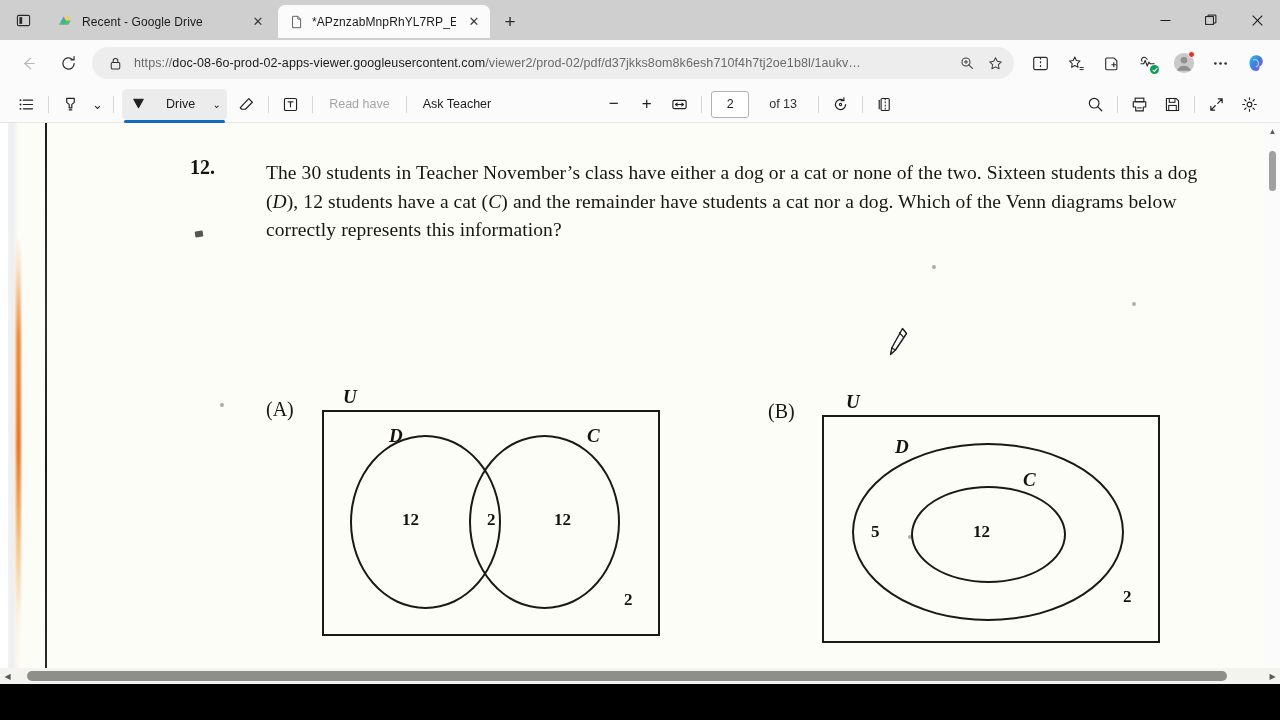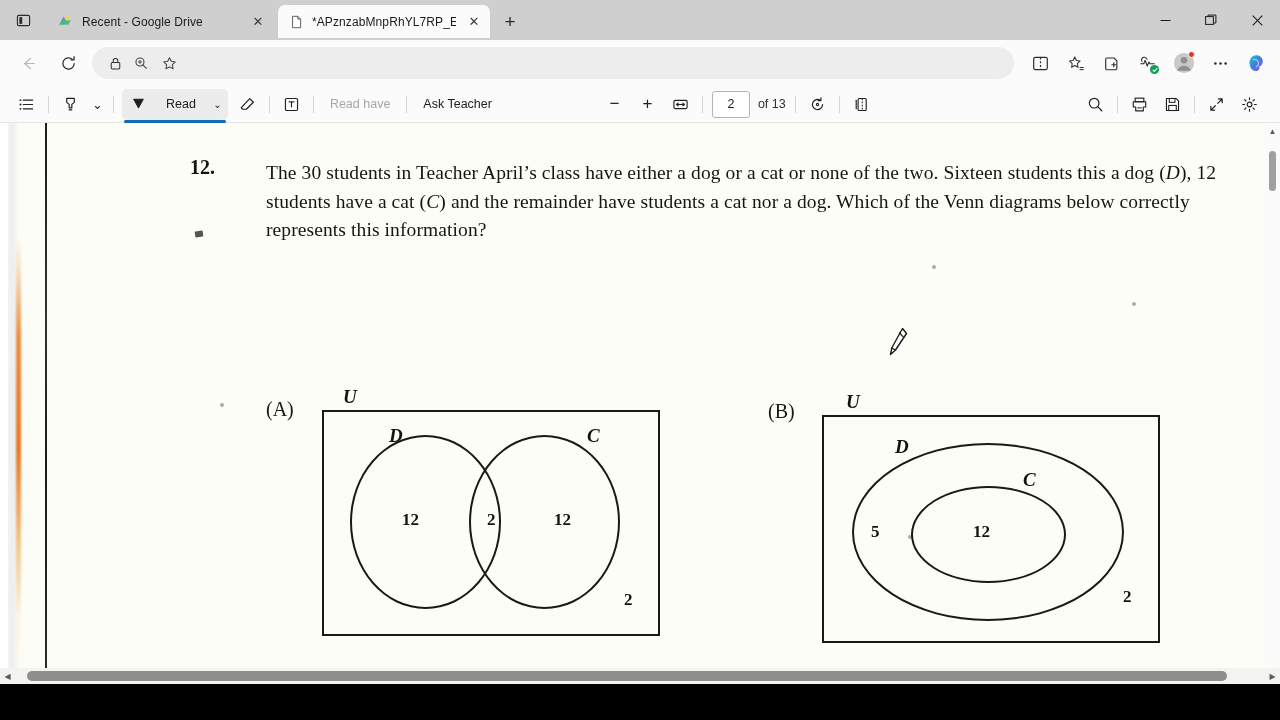--- a/index.html
+++ b/index.html
@@ -106,21 +106,21 @@
   .drawgrp::after {
     content: ""; position: absolute; left: 2px; right: 2px; bottom: -3px;
     height: 2.5px; background: #0f6cbd; border-radius: 2px;
   }
   .vsep { width: 1px; height: 17px; background: #d5d5d5; margin: 0 5px; flex: none; }
   .pagebox {
     width: 38px; height: 27px; border: 1px solid #b3b3b3; border-radius: 3px;
     background: #fff; display: flex; align-items: center; justify-content: center;
     font-size: 12.5px; color: #1a1a1a; margin: 0 4px; flex: none;
   }
-  .ofpages { font-size: 12.5px; color: #303030; margin: 0 4px; flex: none; }
+  .ofpages { font-size: 12.5px; color: #303030; margin: 0 16px; flex: none; }
   .spacer { flex: 1; }
 
   
   .docarea {
     position: absolute; left: 0; top: 123px; width: 1280px; height: 561px;
     background: #ffffff; overflow: hidden;
   }
   .page-shadow {
     position: absolute; left: 8px; top: 0; width: 1258px; height: 561px;
     background: #fdfdf8;
@@ -293,20 +293,21 @@
           <path d="M14.9 1.7v3.4h-3.4" fill="none" stroke="#2b2b2b" stroke-width="1.3" stroke-linecap="round" stroke-linejoin="round"></path>
         </svg>
     </div>
     <div class="omnibox">
       <span class="navbtn" style="width:26px;height:26px;margin:0;">
         <svg width="13" height="13" viewBox="0 0 14 14">
             <rect x="2.4" y="5.8" width="9.2" height="7" rx="1.1" fill="none" stroke="#303030" stroke-width="1.1"></rect>
             <path d="M4.5 5.8V4.1a2.5 2.5 0 0 1 5 0v1.7" fill="none" stroke="#303030" stroke-width="1.1"></path>
           </svg>
       </span>
+      <span class="url"><span>https://</span><b>doc-08-6o-prod-02-apps-viewer.googleusercontent.com</b><span>/viewer2/prod-02/pdf/d37jkks8om8k6esh710f4h7tj2oe1b8l/1aukv…</span></span>
       <span class="navbtn" style="width:26px;height:26px;margin:0;">
         <svg width="14" height="14" viewBox="0 0 15 15">
             <circle cx="6.4" cy="6.4" r="4.3" fill="none" stroke="#404040" stroke-width="1.15"></circle>
             <line x1="9.5" y1="9.5" x2="13.3" y2="13.3" stroke="#404040" stroke-width="1.15" stroke-linecap="round"></line>
             <line x1="4.3" y1="6.4" x2="8.5" y2="6.4" stroke="#404040" stroke-width="1.05"></line>
             <line x1="6.4" y1="4.3" x2="6.4" y2="8.5" stroke="#404040" stroke-width="1.05"></line>
           </svg>
       </span>
       <span class="navbtn" style="width:26px;height:26px;margin:0 0 0 2px;">
         <svg width="15" height="15" viewBox="0 0 16 16">
@@ -397,21 +398,21 @@
     </div>
     <div class="pbtn" style="min-width:17px;padding:0 2px;">⌄</div>
     <div class="vsep"></div>
 
     <div class="drawgrp">
       <div class="pbtn">
         <svg width="17" height="17" viewBox="0 0 18 18">
             <path d="M4 3.4h10l-5 9z" fill="#202020" stroke="#202020" stroke-width="1.1" stroke-linejoin="round"></path>
           </svg>
       </div>
-      <div class="pbtn labeled">Read</div>
+      <div class="pbtn labeled">Drive</div>
       <div class="pbtn" style="min-width:17px;padding:0 3px;font-size:10px;">⌄</div>
     </div>
 
     <div class="pbtn">
       <svg width="17" height="17" viewBox="0 0 18 18">
           <path d="M11.4 2.8 15.2 6.6 7.8 14H4L2.4 12.4z" fill="none" stroke="#202020" stroke-width="1.25" stroke-linejoin="round"></path>
         </svg>
     </div>
     <div class="vsep"></div>
     <div class="pbtn">
@@ -499,21 +500,21 @@
     <div class="page-shadow"></div>
     <div class="page-left-edge"></div>
     <div class="orange-strip"></div>
     <div class="spine-line"></div>
 
     <div class="scan">
 
       <div class="qnum">12.</div>
 
       <div class="qbody">
-        <span>The 30 students in Teacher April’s class have either a dog or a cat or none of the two. Sixteen</span>
+        <span>The 30 students in Teacher November’s class have either a dog or a cat or none of the two. Sixteen</span>
         <span>students this a dog (</span><i>D</i><span>), 12 students have a cat (</span><i>C</i><span>) and the remainder have students a cat nor a dog.</span>
         <span>Which of the Venn diagrams below correctly represents this information?</span>
       </div>
 
       <div class="stray-mark"></div>
       <div class="speck" style="left:160px; top:280px; width:4px; height:4px;"></div>
       <div class="speck" style="left:872px; top:142px; width:4px; height:4px;"></div>
       <div class="speck" style="left:1072px; top:179px; width:4px; height:4px;"></div>
       <div class="speck" style="left:848px; top:412px; width:4px; height:4px;"></div>
 

